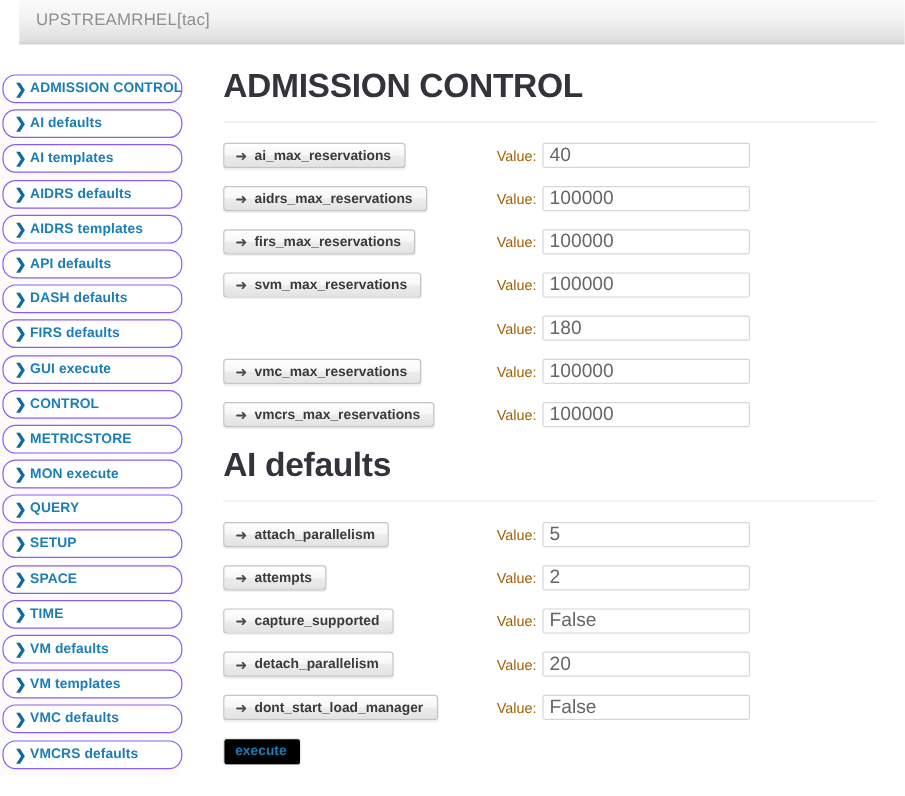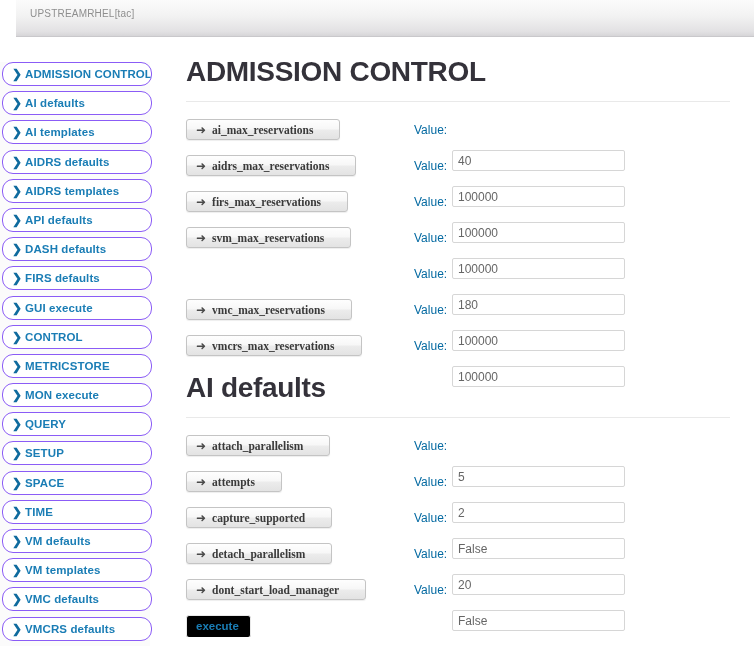--- a/index.html
+++ b/index.html
@@ -23,21 +23,21 @@
     width: 738px;
     height: 37px;
     background: linear-gradient(to bottom, #fbfbfb 0%, #f2f2f2 45%, #e2e1e3 88%, #d6d5d8 100%);
     border-bottom: 1px solid #c9c8cb;
     box-sizing: border-box;
   }
   #titlebar-text {
     position: absolute;
     left: 14px;
     top: 8px;
-    font-size: 10px;
+    font-size: 14px;
     color: #8e8e8e;
     letter-spacing: 0.2px;
     font-family: "Liberation Sans", sans-serif;
   }
 
   
   #sidebar {
     position: absolute;
     left: 0;
     top: 62px;
@@ -106,67 +106,66 @@
   .rows { padding-top: 17px; }
   .row {
     position: relative;
     height: 36px;
   }
   .param-button {
     position: absolute;
     left: 0;
     top: 0;
     height: 21px;
-    padding: 0 26px 0 9px;
+    padding: 0 11px 0 9px;
     background: linear-gradient(to bottom, #fefefe 0%, #f7f7f7 48%, #ececec 52%, #e3e3e3 100%);
     border: 1px solid #c4c4c4;
     border-radius: 3px;
     box-shadow: 0 1px 1px rgba(0,0,0,0.07);
     font-size: 11.5px;
     font-weight: bold;
     color: #3a3a3a;
     line-height: 21px;
     white-space: nowrap;
     cursor: pointer;
-    font-family: Liberation Serif, serif;
+    font-family: Liberation Sans, sans-serif;
   }
   .param-arrow {
     display: inline-block;
     color: #4a4a4a;
     font-size: 12px;
     margin-right: 6px;
     font-weight: normal;
     vertical-align: top;
     line-height: 21px;
   }
   .value-label {
     position: absolute;
     left: 228px;
     top: 2px;
     font-size: 12px;
-    color: #0369a1;
+    color: #a16207;
     line-height: 18px;
     text-align: center;
   }
   .value-input {
     position: absolute;
     left: 266px;
     top: 0;
     width: 173px;
     height: 21px;
     border: 1px solid #d6d6d6;
     background: #ffffff;
     border-radius: 2px;
     box-sizing: border-box;
-    font-size: 12px;
+    font-size: 16px;
     color: #666666;
     padding: 0 5px;
     font-family: "Liberation Sans", sans-serif;
     outline: none;
-    margin-top: 31px;
   }
   .partial-row {
     position: relative;
     height: 22px;
     overflow: hidden;
   }
   .partial-button {
     position: absolute;
     left: 0;
     top: 0;

